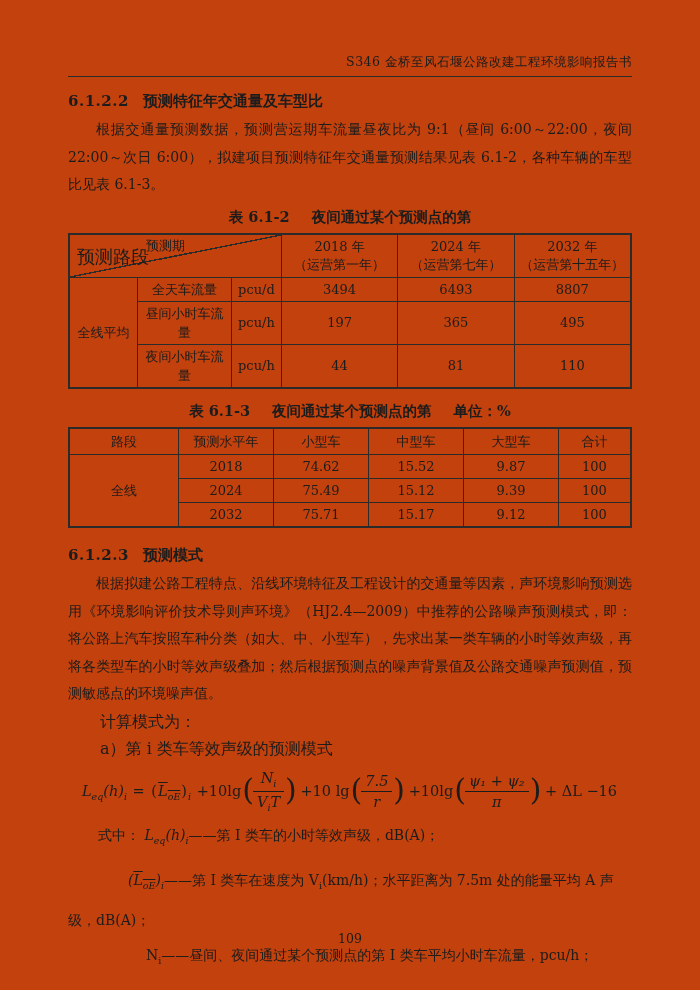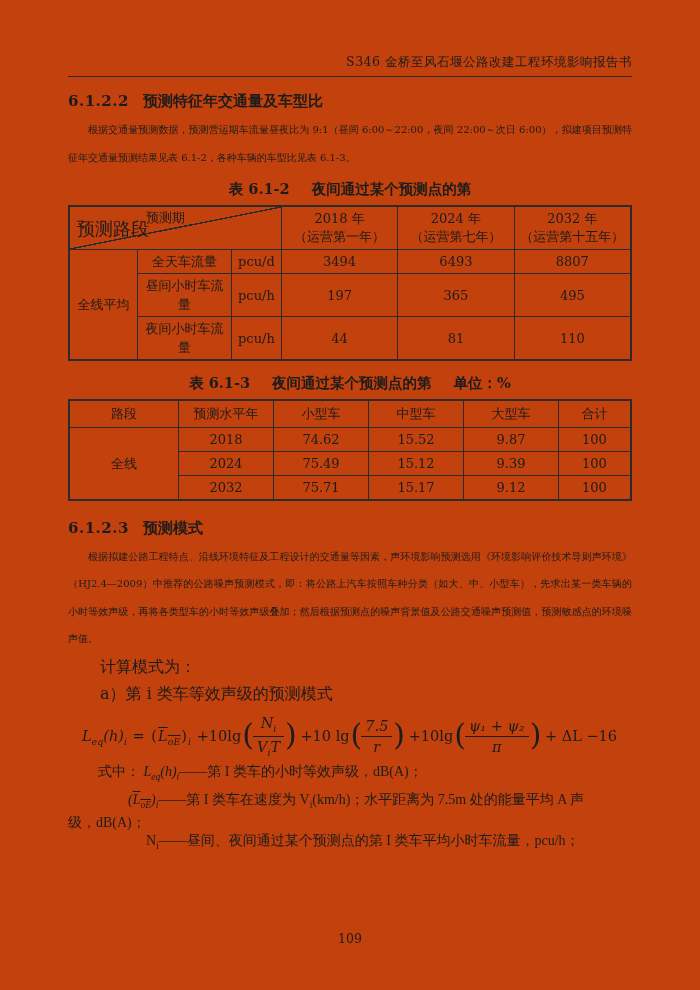--- a/index.html
+++ b/index.html
@@ -27,21 +27,21 @@
   
   .sec-heading {
     margin-top:15px;
     font-size:15px;
     font-weight:bold;
   }
   .sec-heading .sec-no { margin-right:14px; letter-spacing:.5px; }
   
   .body-para {
     margin-top:5px;
-    font-size:10px;
+    font-size:14px;
     line-height:27.5px;
     text-align:justify;
     text-indent:2em;
   }
   .indent-line {
     font-size:16px;
     line-height:27.5px;
     text-indent:2em;
   }
   
@@ -114,23 +114,22 @@
     font-weight:300;
     vertical-align:middle;
     position:relative; top:-2px;
     letter-spacing:-2px;
   }
   .op { font-style:normal; margin:0 1px; }
   .ovl { text-decoration:overline; }
   
   .where-line {
     font-size:14px;
-    line-height:18px;
+    line-height:35px;
     white-space:nowrap;
-    font-family:Liberation Serif, serif;
   }
   .where-line .sym { font-style:italic; }
   .where-line sub { font-size:9.5px; }
   .w1 { margin-top:3px; padding-left:30px; }
   .w2 { margin-top:5px; padding-left:60px; }
   .w2cont { padding-left:0; }
   .w3 { padding-left:78px; }
   .upright { font-style:normal; }
   
   .page-footer {

